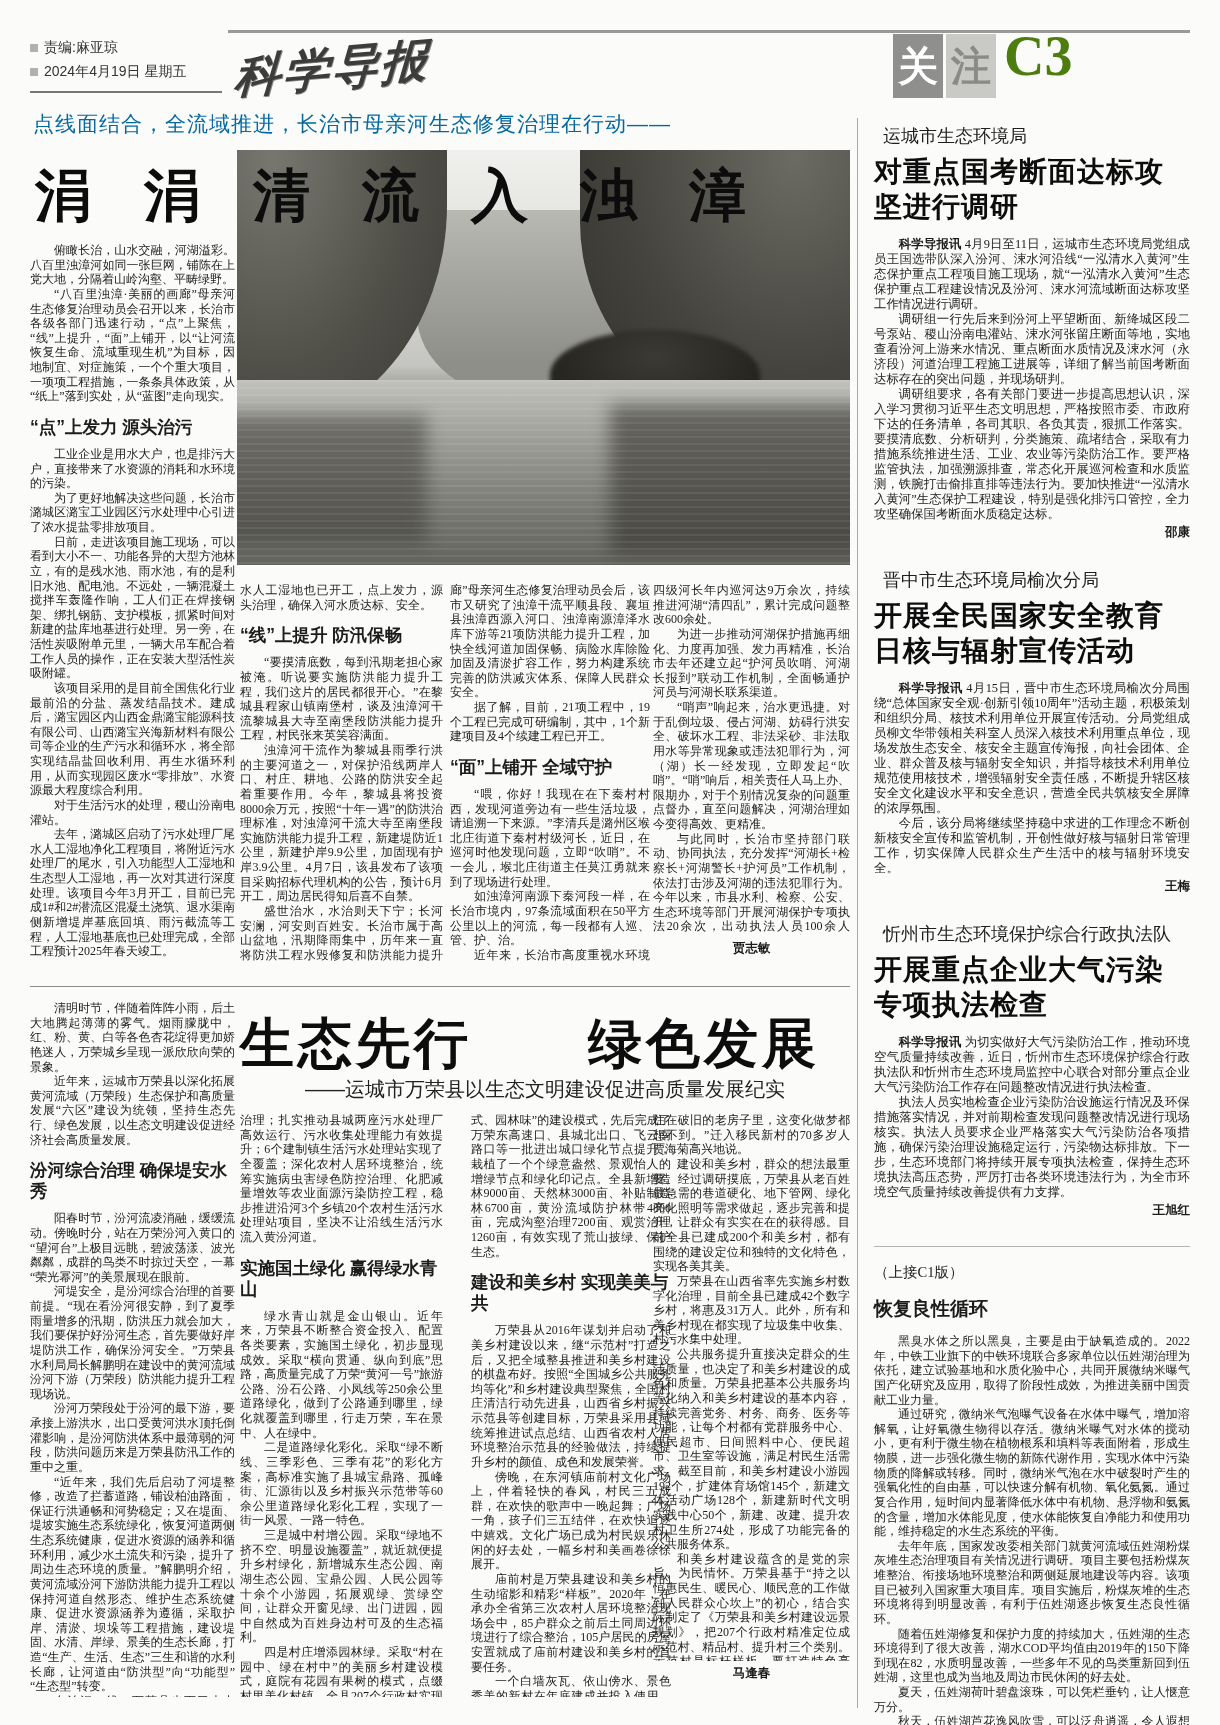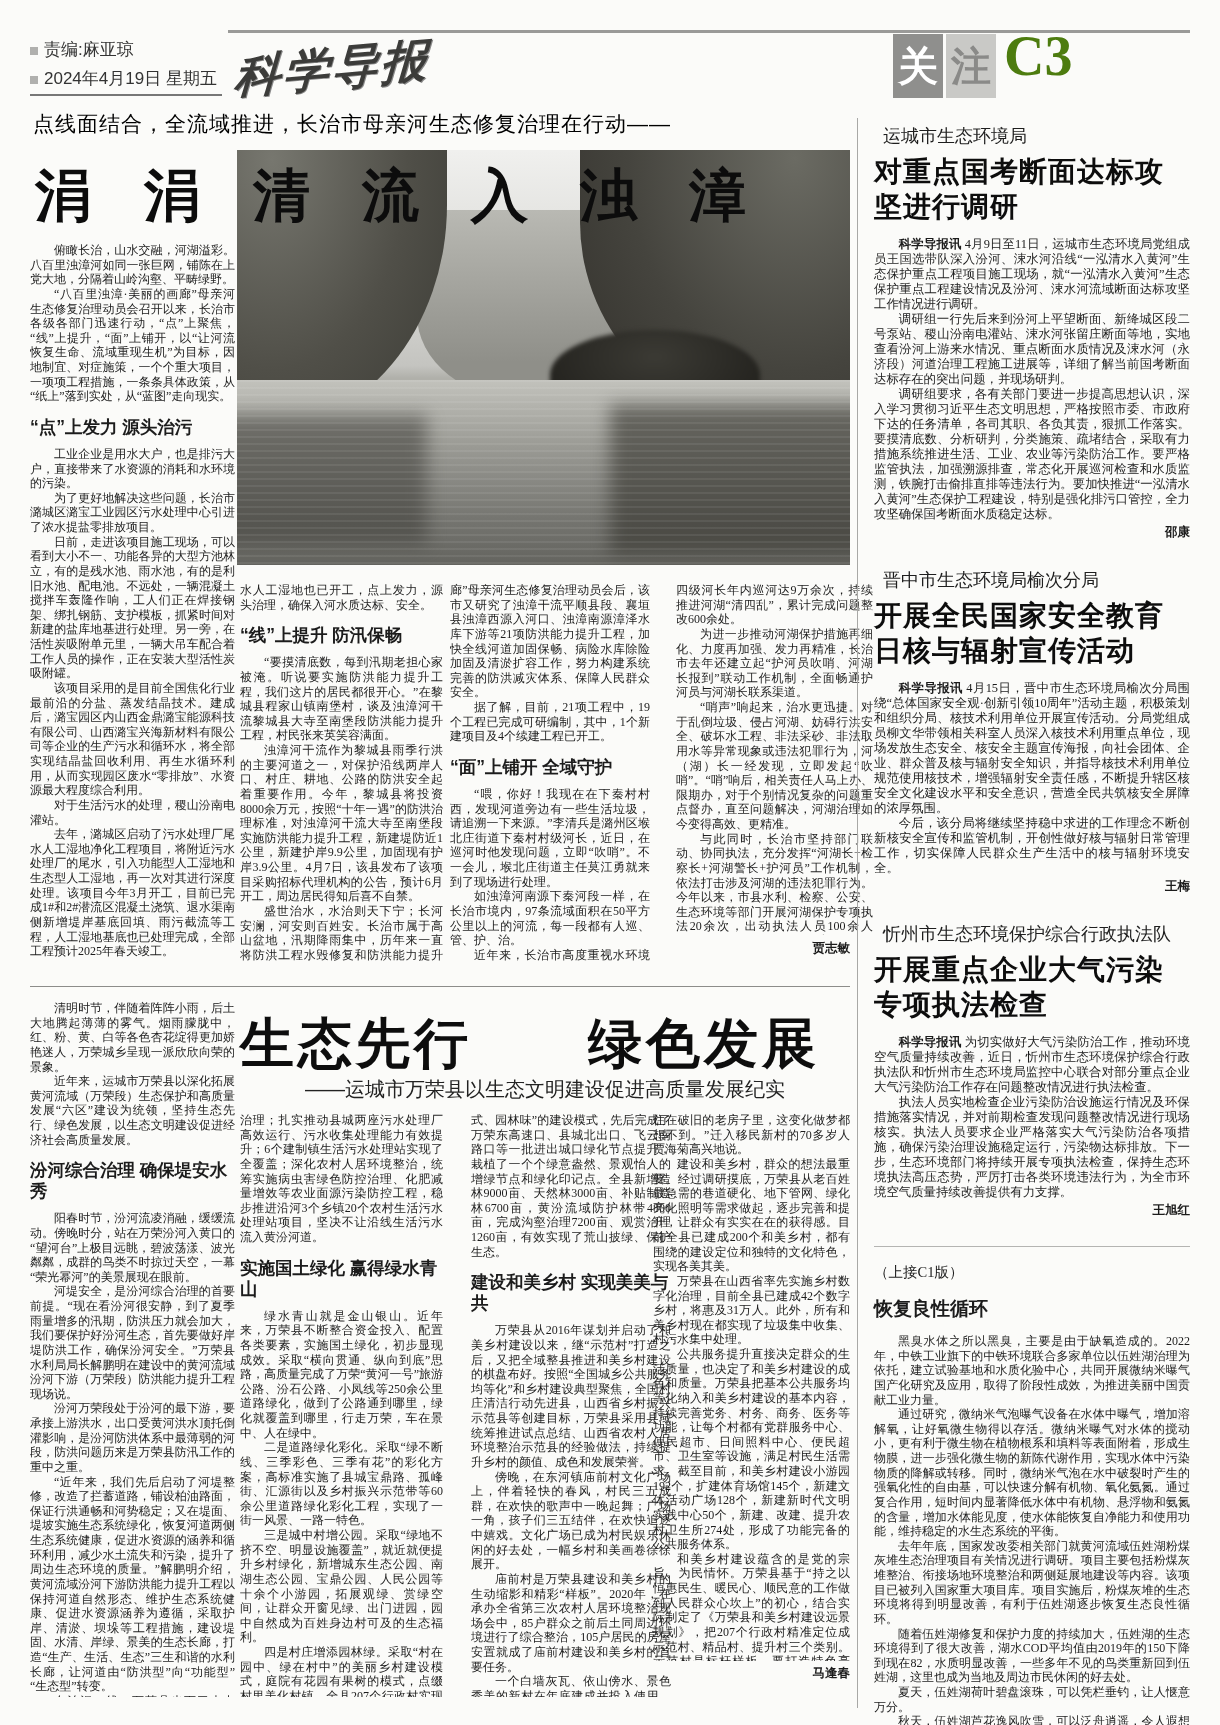--- a/index.html
+++ b/index.html
@@ -1,43 +1,43 @@
 <!DOCTYPE html>
 <html lang="zh"><head>
 <meta charset="utf-8">
 <style>
   html,body{margin:0;padding:0;background:#e9e9e6;}
   #page{position:relative;width:1220px;height:1725px;background:#fbfbf9;margin:0 auto;
         font-family:"Liberation Serif","DejaVu Serif",serif;color:#1c1c1c;overflow:hidden;}
   
   .top-rule{position:absolute;left:228px;top:30px;width:962px;height:3px;background:#9a9a98;}
   .ed-block{position:absolute;left:30px;top:36px;width:192px;font-family:"Liberation Sans",sans-serif;
-            font-size:17px;color:#333;border-bottom:2px solid #777;line-height:1.7;}
+            font-size:14px;color:#333;border-bottom:2px solid #777;padding-bottom:7px;line-height:1.7;}
   .sq{display:inline-block;width:8px;height:8px;background:#b0b0ae;margin-right:6px;}
   .masthead{position:absolute;left:234px;top:38px;font-family:"DejaVu Serif",serif;font-style:italic;
             font-weight:bold;font-size:46px;color:#3c3c3a;transform:rotate(-5deg) skewX(-8deg);
             letter-spacing:3px;text-shadow:1px 1px 0 #888;}
   .tagbox{position:absolute;top:34px;width:50px;height:64px;display:flex;align-items:center;justify-content:center;
           font-family:"Liberation Sans",sans-serif;font-weight:900;font-size:40px;}
   .tag1{left:893px;background:#8f8f8d;color:#fff;}
   .tag2{left:946px;background:#c9c9c6;color:#8a8a88;}
   .pageno{position:absolute;left:1004px;top:24px;font-family:"Liberation Serif",serif;
           font-weight:bold;font-size:56px;color:#4d7c0f;}
   
   .para{margin:0;text-indent:2em;font-size:12px;line-height:1.22;text-align:justify;}
   .para.cont{text-indent:0;}
   .sub{font-family:"Liberation Sans",sans-serif;font-weight:bold;font-size:17.5px;
        margin:13px 0 9px;line-height:1.2;}
   .lead{font-family:"Liberation Sans",sans-serif;font-weight:bold;}
   .col{position:absolute;overflow:hidden;}
-  .byline-abs{position:absolute;text-align:right;font-weight:bold;font-size:12.5px;
+  .byline-abs{position:absolute;text-align:center;font-weight:bold;font-size:12.5px;
               font-family:"Liberation Sans",sans-serif;}
   
   .kicker1{position:absolute;left:33px;top:110px;font-family:"Liberation Sans",sans-serif;
-           font-size:21px;color:#000000;letter-spacing:1px;text-align:right;}
+           font-size:21px;color:#0369a1;letter-spacing:1px;text-align:right;}
   .headline1{position:absolute;left:35px;top:158px;z-index:3;font-family:"Liberation Sans",sans-serif;
              font-weight:900;font-size:57px;letter-spacing:52px;white-space:nowrap;color:#0c0c0c;}
   .divider1{position:absolute;left:30px;top:986px;width:820px;height:1px;background:#8c8c8a;}
   
   .photo{position:absolute;left:237px;top:150px;width:613px;height:415px;overflow:hidden;z-index:1;
          background:linear-gradient(180deg,#f0f0ee 0%,#dadad6 32%,#c4c4c0 52%,#b0b0aa 55%);}
   .photo div{position:absolute;}
   .mtn-left{left:-40px;top:-20px;width:250px;height:300px;border-radius:0 0 75% 8%;
             background:radial-gradient(ellipse at 30% 10%,#77776f 0%,#504f48 55%,#3a3a34 100%);}
   .mtn-mid{left:180px;top:60px;width:240px;height:190px;border-radius:0 0 45% 45%;
@@ -119,21 +119,21 @@
       <p class="para">盛世治水，水治则天下宁；长河安澜，河安则百姓安。长治市属于高山盆地，汛期降雨集中，历年来一直将防洪工程水毁修复和防洪能力提升作为一项政治任务持续推进。“八百里浊漳·美丽的画</p>
     </div>
   <div class="col" style="left:450px;top:583px;width:200px;height:378px;">
       <p class="para cont">廊”母亲河生态修复治理动员会后，该市又研究了浊漳干流平顺县段、襄垣县浊漳西源入河口、浊漳南源漳泽水库下游等21项防洪能力提升工程，加快全线河道加固保畅、病险水库除险加固及清淤扩容工作，努力构建系统完善的防洪减灾体系、保障人民群众安全。</p>
       <p class="para">据了解，目前，21项工程中，19个工程已完成可研编制，其中，1个新建项目及4个续建工程已开工。</p>
       <h3 class="sub">“面”上铺开 全域守护</h3>
       <p class="para">“喂，你好！我现在在下秦村村西，发现河道旁边有一些生活垃圾，请追溯一下来源。”李清兵是潞州区堠北庄街道下秦村村级河长，近日，在巡河时他发现问题，立即“吹哨”。不一会儿，堠北庄街道主任莫江勇就来到了现场进行处理。</p>
       <p class="para">如浊漳河南源下秦河段一样，在长治市境内，97条流域面积在50平方公里以上的河流，每一段都有人巡、管、护、治。</p>
       <p class="para">近年来，长治市高度重视水环境水生态治理，全面建立一河一策、一河一长，横向到边、纵向到底的市、县、乡、村四级河湖长体系。在市级“领头雁”的带领下，</p>
     </div>
-  <div class="col" style="left:653px;top:583px;width:197px;height:352px;margin-left:23px;">
+  <div class="col" style="left:653px;top:583px;width:197px;height:352px;">
       <p class="para cont">四级河长年内巡河达9万余次，持续推进河湖“清四乱”，累计完成问题整改600余处。</p>
       <p class="para">为进一步推动河湖保护措施再细化、力度再加强、发力再精准，长治市去年还建立起“护河员吹哨、河湖长报到”联动工作机制，全面畅通护河员与河湖长联系渠道。</p>
       <p class="para">“哨声”响起来，治水更迅捷。对于乱倒垃圾、侵占河湖、妨碍行洪安全、破坏水工程、非法采砂、非法取用水等异常现象或违法犯罪行为，河（湖）长一经发现，立即发起“吹哨”。“哨”响后，相关责任人马上办、限期办，对于个别情况复杂的问题重点督办，直至问题解决，河湖治理如今变得高效、更精准。</p>
       <p class="para">与此同时，长治市坚持部门联动、协同执法，充分发挥“河湖长+检察长+河湖警长+护河员”工作机制，依法打击涉及河湖的违法犯罪行为。今年以来，市县水利、检察、公安、生态环境等部门开展河湖保护专项执法20余次，出动执法人员100余人次，起到了“震慑一批、教育一片”的良好效果。</p>
     </div>
   <div class="byline-abs" style="left:653px;top:940px;width:197px;">贾志敏</div>
 
   <div class="divider1"></div>
 
   <div class="headline2">生态先行　　绿色发展</div>

